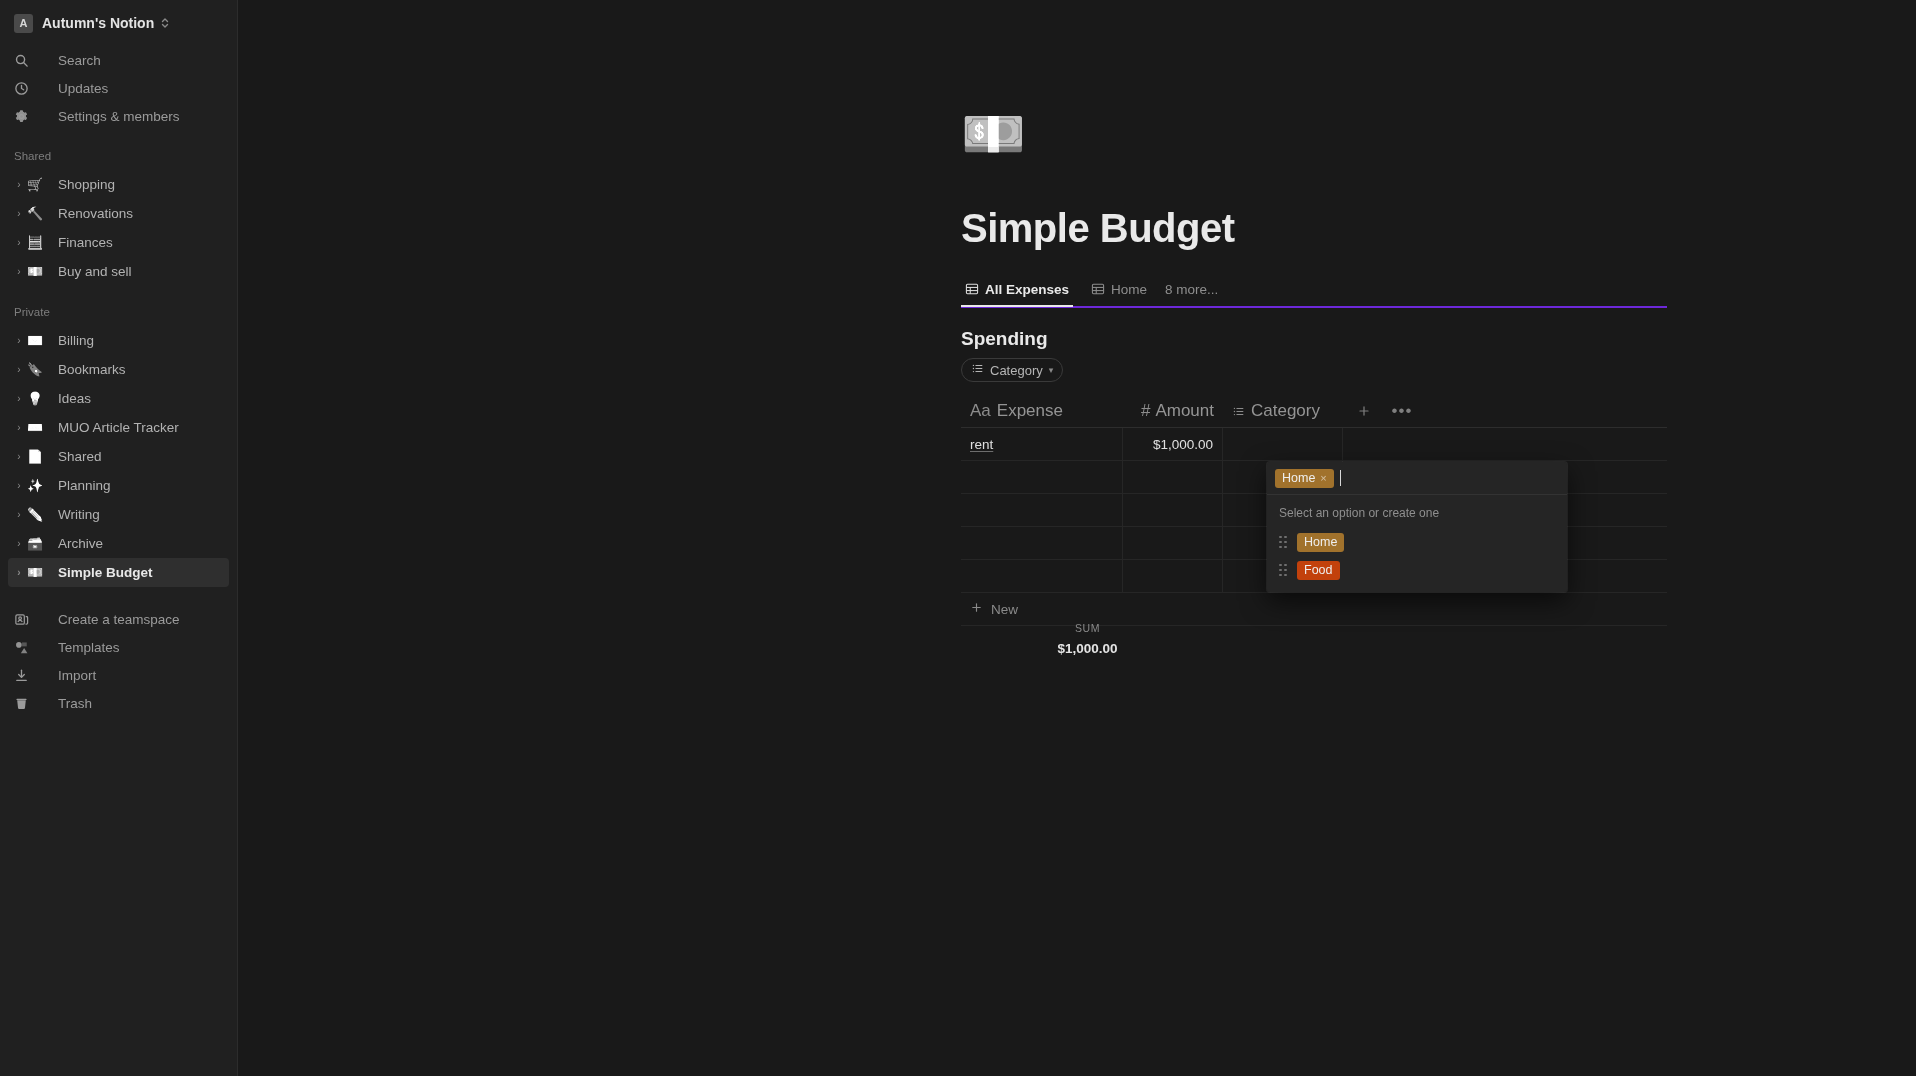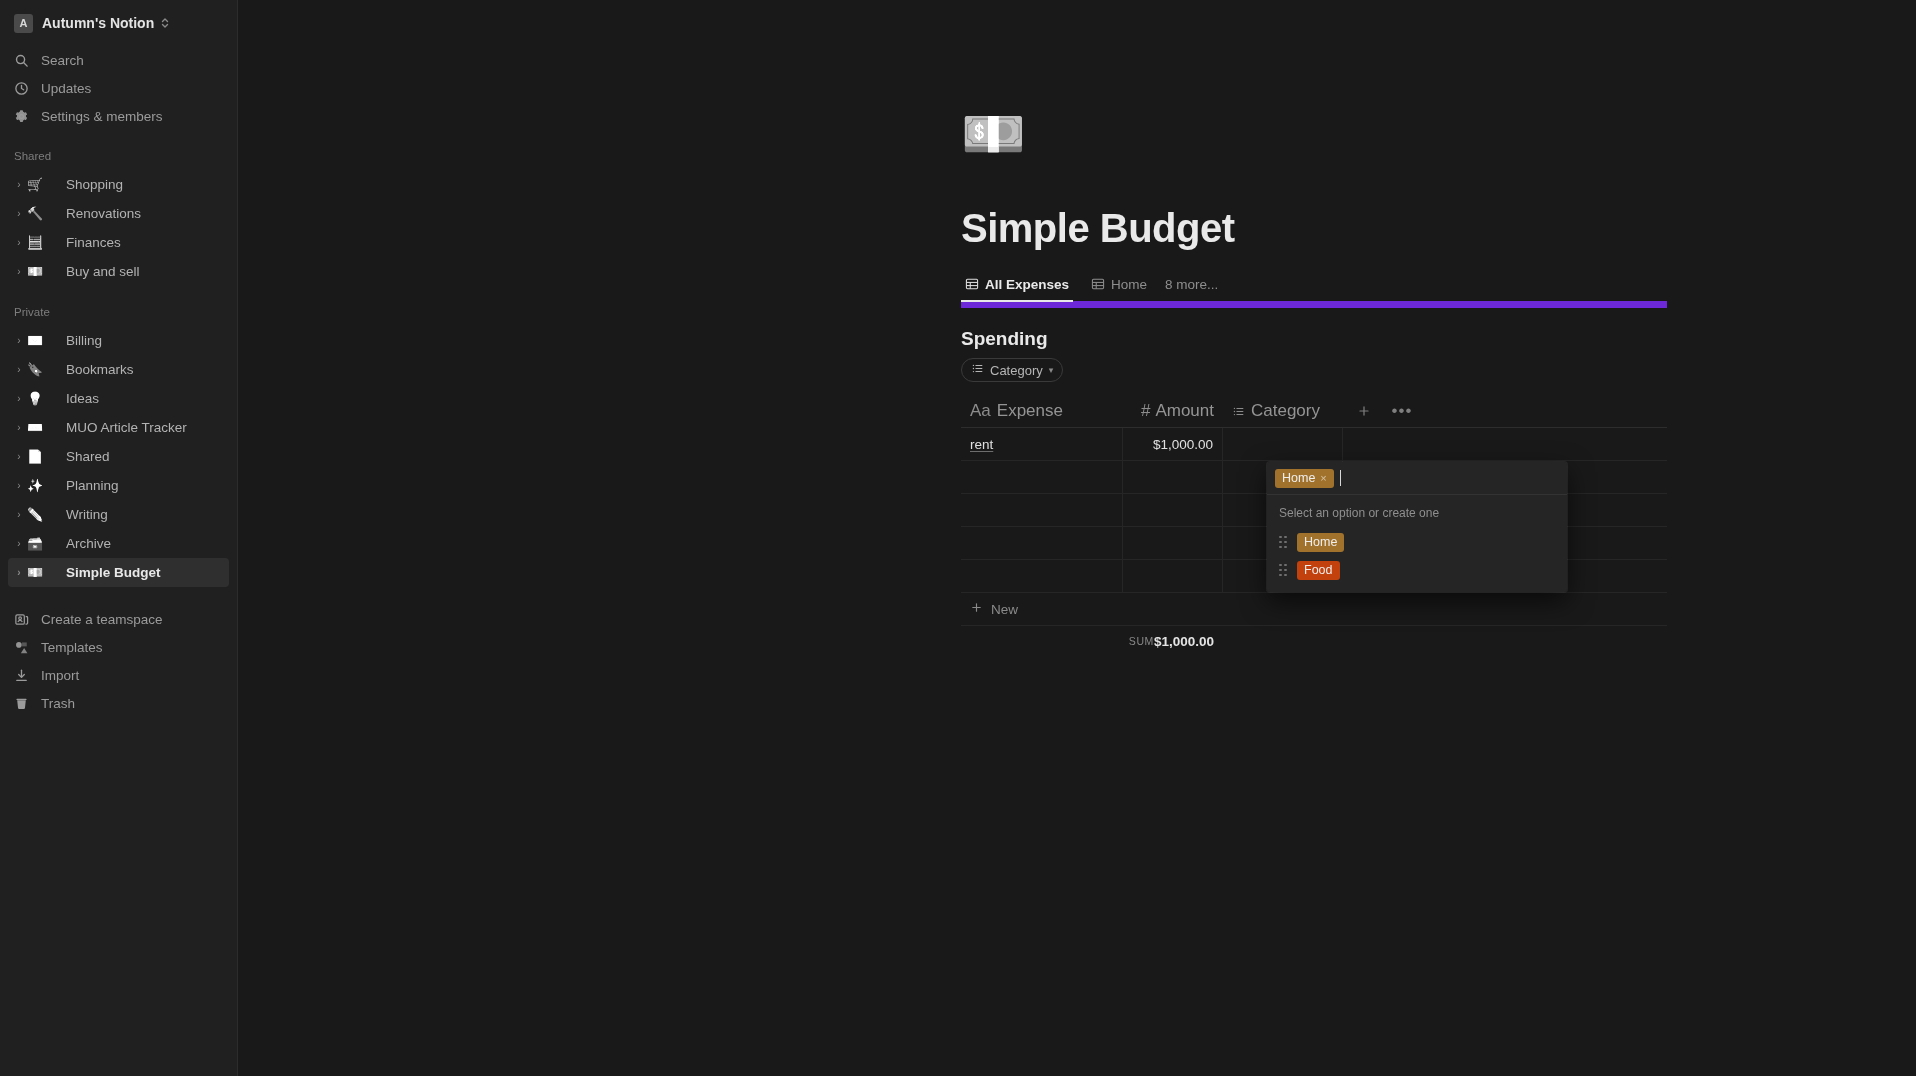--- a/index.html
+++ b/index.html
@@ -44,21 +44,21 @@
     display: flex; align-items: center;
     height: 28px; margin: 0 8px; padding: 0 6px;
     border-radius: 4px; cursor: pointer;
     color: #9b9b9b; font-size: 13.5px;
   }
   .nav-item .ico {
     width: 18px; flex: 0 0 18px; display: flex;
     align-items: center; justify-content: flex-start;
     color: #9b9b9b;
   }
-  .nav-item .lbl { margin-left: 9px; white-space: nowrap; text-align: right; }
+  .nav-item .lbl { margin-left: 26px; white-space: nowrap; text-align: right; }
 
   .section-label {
     font-size: 11.5px; color: #7d7d7d; font-weight: 500;
     padding: 0 14px; margin: 16px 0 4px 0; height: 20px;
     display: flex; align-items: center;
   }
 
   .page-item {
     display: flex; align-items: center;
     height: 29px; margin: 0 8px; padding: 0 4px;
@@ -68,21 +68,21 @@
   .page-item.active { background: #2f2f2f; color: #e8e8e8; font-weight: 700; }
   .page-item .caret {
     width: 14px; flex: 0 0 14px; color: #8a8a8a; font-size: 10px;
     display: flex; align-items: center; justify-content: center;
   }
   .page-item .emoji {
     width: 19px; flex: 0 0 19px; font-size: 13px;
     display: flex; align-items: center; justify-content: center;
     filter: grayscale(1) brightness(1.25);
   }
-  .page-item .lbl { margin-left: 21px; white-space: nowrap; overflow: hidden; }
+  .page-item .lbl { margin-left: 13px; white-space: nowrap; overflow: hidden; }
 
   .sb-bottom { padding-bottom: 4px; }
   .sb-footer {
     border-top: 1px solid #2c2c2c;
     height: 44px; display: flex; align-items: center;
   }
   .sb-footer .nav-item { width: 100%; color: #9b9b9b; }
 
   
   .main { flex: 1 1 auto; position: relative; overflow: hidden; background: #191919; }
@@ -94,21 +94,21 @@
     filter: grayscale(1) brightness(1.18);
     display: inline-block;
   }
   .page-title {
     font-size: 40px; font-weight: 700; color: #e9e9e9;
     letter-spacing: -0.5px; margin-top: 46px; margin-bottom: 0;
   }
 
   .tabs {
     display: flex; align-items: flex-end; gap: 14px;
-    border-bottom: 7px solid #6d28d9;
+    border-bottom: 2px solid #6d28d9;
     margin-top: 22px; height: 35px;
   }
   .tab {
     display: flex; align-items: center; gap: 6px;
     height: 34px; padding: 0 4px 0 4px; cursor: pointer;
     color: #8e8e8e; font-size: 13.5px; position: relative;
   }
   .tab.active { color: #e9e9e9; font-weight: 700; }
   .tab.active::after {
     content: ""; position: absolute; left: 0; right: 0; bottom: -1px;
@@ -163,21 +163,21 @@
   .cell-link { text-decoration: underline; text-underline-offset: 2px; text-decoration-color: #6d6d6d; }
 
   .new-row {
     display: flex; align-items: center; gap: 8px;
     height: 33px; color: #8a8a8a; font-size: 13.5px;
     border-bottom: 1px solid #262626; padding-left: 9px; cursor: pointer;
   }
 
   .sum-row {
     display: flex; align-items: center; justify-content: flex-end;
-    height: 30px; width: 262px; padding-right: 9px; 
+    height: 30px; width: 262px; padding-right: 9px; gap: 7px; flex-direction: column;
   }
   .sum-lbl { font-size: 10.5px; color: #8a8a8a; letter-spacing: 0.6px; }
   .sum-val { font-size: 13.5px; color: #e4e4e4; font-weight: 700; }
 
   
   .tag {
     display: inline-flex; align-items: center; gap: 5px;
     height: 19px; padding: 0 7px; border-radius: 3px;
     font-size: 12.5px; color: #eee; white-space: nowrap;
   }

